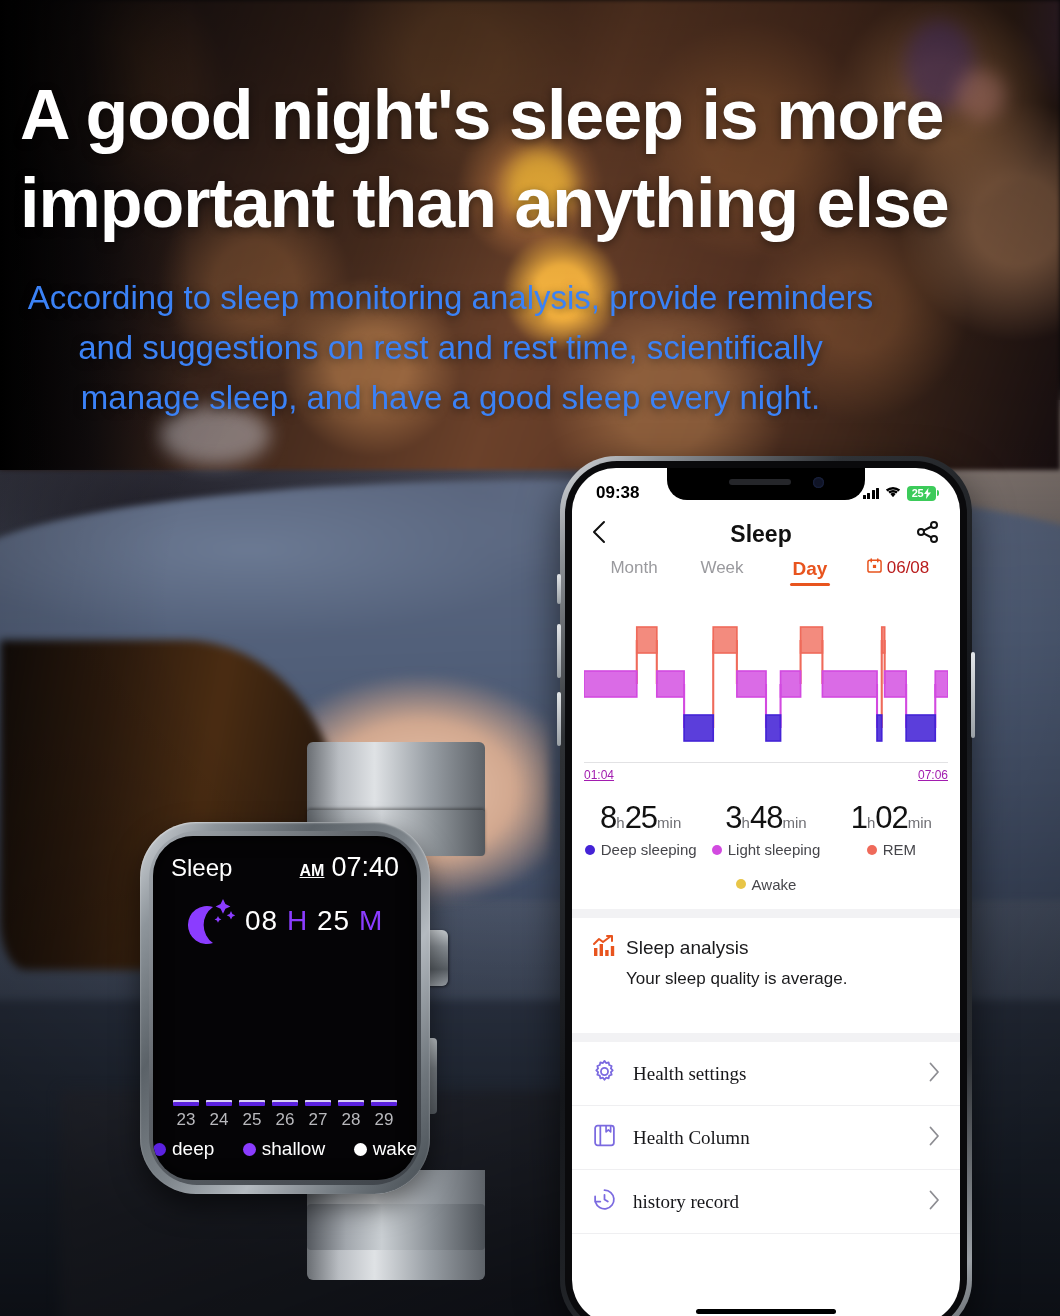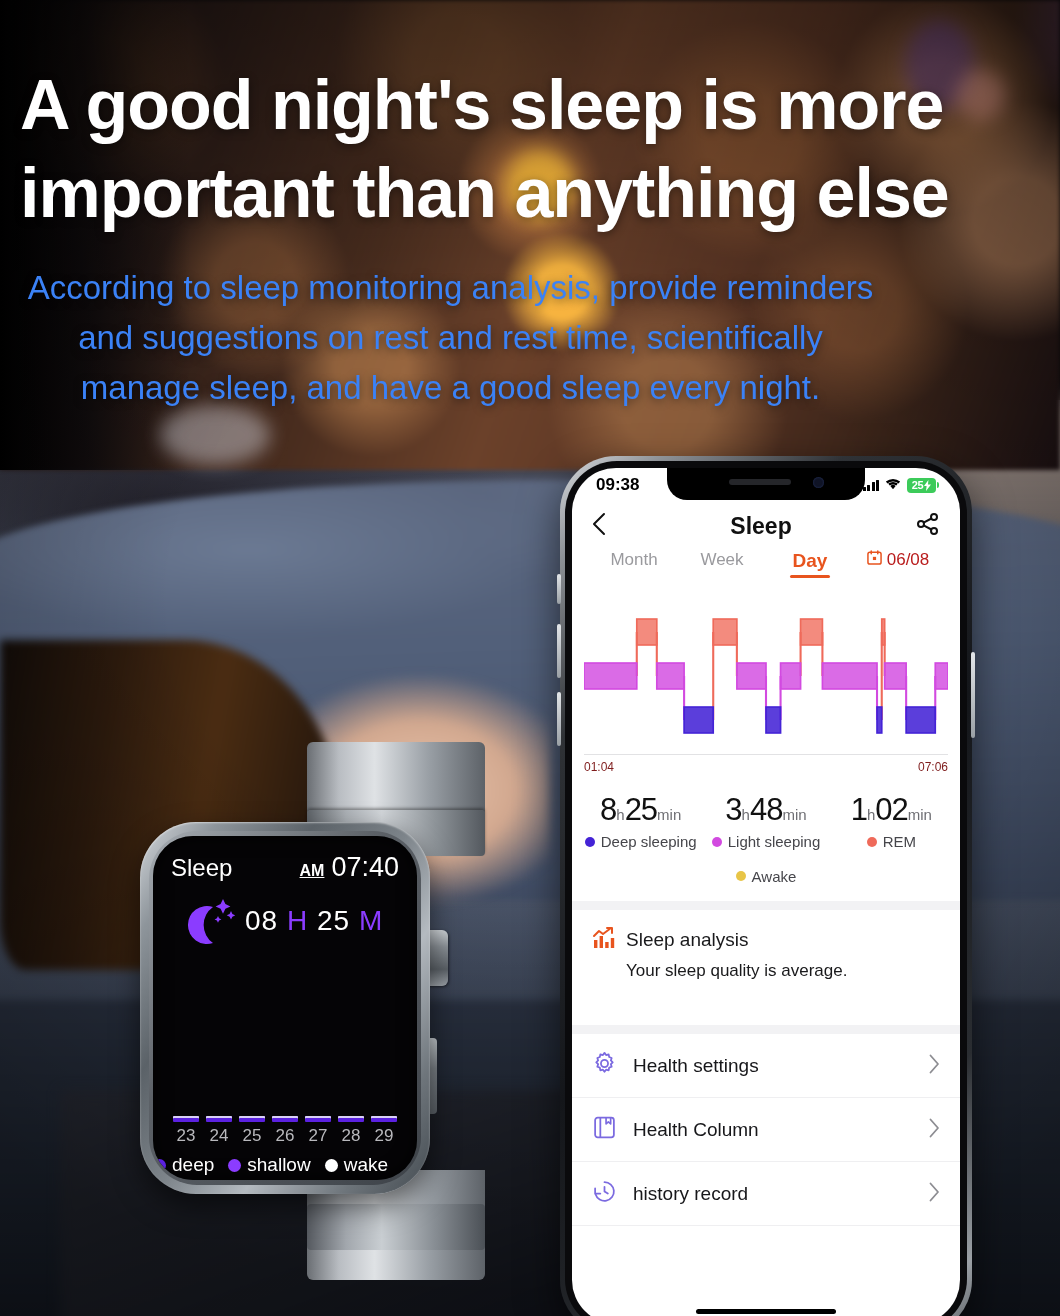--- a/index.html
+++ b/index.html
@@ -81,21 +81,21 @@
     position: absolute; left: 60px; top: 1090px; width: 620px; height: 260px;
     background: linear-gradient(160deg, #2c2f3a 0%, #1d2029 60%, #121520 100%);
     filter: blur(6px);
   }
   .bg-vignette {
     position: absolute; inset: 0;
     background: radial-gradient(ellipse 900px 700px at 50% 45%, rgba(0,0,0,0) 40%, rgba(0,0,0,.45) 100%);
   }
 
   
-  .copy { position: absolute; left: 0; top: 0; width: 901px; padding: 5px 20px; }
+  .copy { position: absolute; left: 0; top: 0; width: 901px; padding: 15px 20px; }
   .headline {
     color: #fff;
     font-weight: bold;
     font-size: 70px;
     line-height: 88px;
     text-align: center;
     letter-spacing: -1px;
     margin-top: 56px;
     text-shadow: 0 2px 10px rgba(0,0,0,.45);
   }
@@ -163,26 +163,26 @@
     box-shadow: inset 0 0 18px rgba(0,0,0,.9);
   }
   .w-top { display: flex; align-items: baseline; justify-content: space-between; padding: 16px 18px 0 18px; }
   .w-title { color: #fff; font-size: 24px; }
   .w-clock { color: #fff; font-size: 27px; font-weight: 500; display: flex; align-items: baseline; gap: 7px; }
   .w-ampm { font-size: 16px; font-weight: bold; text-decoration: underline; }
   .w-mid { display: flex; align-items: center; gap: 10px; padding: 12px 14px 0 26px; }
   .moon-wrap { position: relative; width: 56px; height: 52px; flex: none; }
   .w-dur { color: #fff; font-size: 28px; letter-spacing: 1px; white-space: nowrap; }
   .w-dur .u { color: #8b3cff; }
-  .w-bottom { position: absolute; left: 0; right: 0; bottom: 4px; }
+  .w-bottom { position: absolute; left: 0; right: 0; bottom: 20px; }
   .w-bars { display: flex; justify-content: center; gap: 7px; padding: 0 12px 2px; }
   .w-bar { width: 26px; height: 6px; border-radius: 1px; background: #5b21e0; box-shadow: inset 0 2px 0 #d9d1f5; }
   .w-days { display: flex; justify-content: center; gap: 7px; padding: 2px 12px 0; }
   .w-day { width: 26px; text-align: center; color: #b9b9bd; font-size: 17px; }
-  .w-legend { display: flex; justify-content: flex-start; gap: 14px; margin-top: 8px; }
+  .w-legend { display: flex; justify-content: space-between; gap: 14px; margin-top: 8px; }
   .w-leg { display: flex; align-items: center; gap: 6px; color: #fff; font-size: 19px; }
   .w-dot { width: 13px; height: 13px; border-radius: 50%; }
 
   
   #phone { position: absolute; left: 560px; top: 456px; width: 412px; height: 880px; }
   .phone-outer {
     position: absolute; inset: 0;
     border-radius: 56px;
     background: linear-gradient(135deg, #d8dbde 0%, #8d9196 8%, #2f3236 22%, #14161a 50%, #2a2d31 78%, #9ba0a5 94%, #5b6065 100%);
     box-shadow: 0 16px 40px rgba(0,0,0,.6);
@@ -201,62 +201,62 @@
     border-radius: 0 0 20px 20px; z-index: 6;
   }
   .notch-speaker { position: absolute; left: 62px; top: 11px; width: 62px; height: 6px; border-radius: 3px; background: #25262a; }
   .notch-cam { position: absolute; left: 146px; top: 9px; width: 11px; height: 11px; border-radius: 50%; background: #101426; box-shadow: inset 0 0 2px #2a3a6a; }
   .vol-up { position: absolute; left: -3px; top: 168px; width: 4px; height: 54px; border-radius: 3px; background: linear-gradient(180deg,#e3e6e9,#9aa0a5); }
   .vol-dn { position: absolute; left: -3px; top: 236px; width: 4px; height: 54px; border-radius: 3px; background: linear-gradient(180deg,#e3e6e9,#9aa0a5); }
   .ring-btn { position: absolute; left: -3px; top: 118px; width: 4px; height: 30px; border-radius: 3px; background: linear-gradient(180deg,#e3e6e9,#9aa0a5); }
   .pwr-btn { position: absolute; right: -3px; top: 196px; width: 4px; height: 86px; border-radius: 3px; background: linear-gradient(180deg,#e3e6e9,#9aa0a5); }
 
   
-  .statusbar { height: 34px; display: flex; align-items: center; justify-content: space-between; padding: 0 24px; font-size: 17px; font-weight: 600; color: #000; }
+  .statusbar { height: 34px; display: flex; align-items: center; justify-content: space-between; padding: 0 24px; font-size: 17px; font-weight: 600; color: #000; margin-top: 8px; }
   .sb-left { display: flex; align-items: center; gap: 3px; }
   .sb-right { display: flex; align-items: center; gap: 5px; }
   .signal { display: flex; align-items: flex-end; gap: 1.5px; height: 11px; }
   .signal i { width: 3px; background: #000; border-radius: .5px; display: block; }
   .battery { width: 29px; height: 15px; border-radius: 4px; background: #3ccb5a; position: relative; display: flex; align-items: center; justify-content: center; }
   .battery::after { content:''; position:absolute; right:-3px; top:4.5px; width:2px; height:6px; border-radius:0 2px 2px 0; background:#3ccb5a; }
   .batt-txt { font-size: 11px; font-weight: 700; color: #fff; letter-spacing: -.3px; }
 
   
   .navbar { display: flex; align-items: center; justify-content: space-between; padding: 10px 20px 2px; }
   .nav-title { font-size: 23px; font-weight: 600; color: #111; }
   .tabs { display: flex; align-items: flex-start; padding: 8px 18px 0; }
   .tab { flex: 1; text-align: center; font-size: 17px; color: #9a9a9e; padding-bottom: 6px; position: relative; }
   .tab.active { color: #e8541e; font-size: 19px; font-weight: 700; }
   .tab.active::after { content:''; position:absolute; left:50%; transform:translateX(-50%); bottom:0; width:40px; height:3px; border-radius:2px; background:#e8541e; }
   .tab.date { color: #b91c1c; font-size: 17px; display: flex; align-items: center; justify-content: center; gap: 5px; }
 
   
   .chart-card { padding: 26px 12px 0 12px; }
   .chart-axis { margin: 6px 12px 0; border-top: 1px solid #e2e2e4; display: flex; justify-content: space-between; padding-top: 5px; }
-  .axis-lbl { font-size: 12px; color: #7f1d1d; }
+  .axis-lbl { font-size: 12px; color: #a21caf; text-decoration: underline; }
 
   
   .stats { display: flex; padding: 18px 6px 0; }
   .stat { flex: 1; text-align: center; }
   .stat .val { white-space: nowrap; color: #111; }
   .stat .n { font-size: 31px; font-weight: 500; letter-spacing: -1px; }
   .stat .u { font-size: 15px; color: #6f6f74; }
   .stat .lg { display: inline-flex; align-items: center; gap: 6px; margin-top: 5px; font-size: 15px; color: #46464b; }
   .lg-dot { width: 10px; height: 10px; border-radius: 50%; display: inline-block; }
   .stat-single { text-align: center; padding: 12px 0 16px; }
   .divider { height: 9px; background: #f2f2f4; }
 
   
   .analysis { padding: 16px 20px 44px; }
   .analysis-row { display: flex; align-items: center; gap: 10px; }
   .analysis-title { font-size: 19px; color: #1a1a1c; }
   .analysis-sub { font-size: 17px; color: #1a1a1c; margin: 7px 0 0 34px; }
 
   
-  .list-row { display: flex; align-items: center; gap: 16px; padding: 17px 20px; border-bottom: 1px solid #efeff1; }
+  .list-row { display: flex; align-items: center; gap: 16px; padding: 17px 20px; border-bottom: 1px solid #efeff1; font-family: Liberation Serif, serif; }
   .list-label { flex: 1; font-size: 19px; color: #17171a; }
   .chev { color: #8d8d92; font-size: 22px; line-height: 1; }
   .home-ind { position: absolute; left: 50%; transform: translateX(-50%); bottom: 10px; width: 140px; height: 5px; border-radius: 3px; background: #000; z-index: 7; }
 </style>
 </head>
 <body>
 
 <div id="bg">
   <div class="bg-bottom"></div>
   <div class="pillow"></div>

